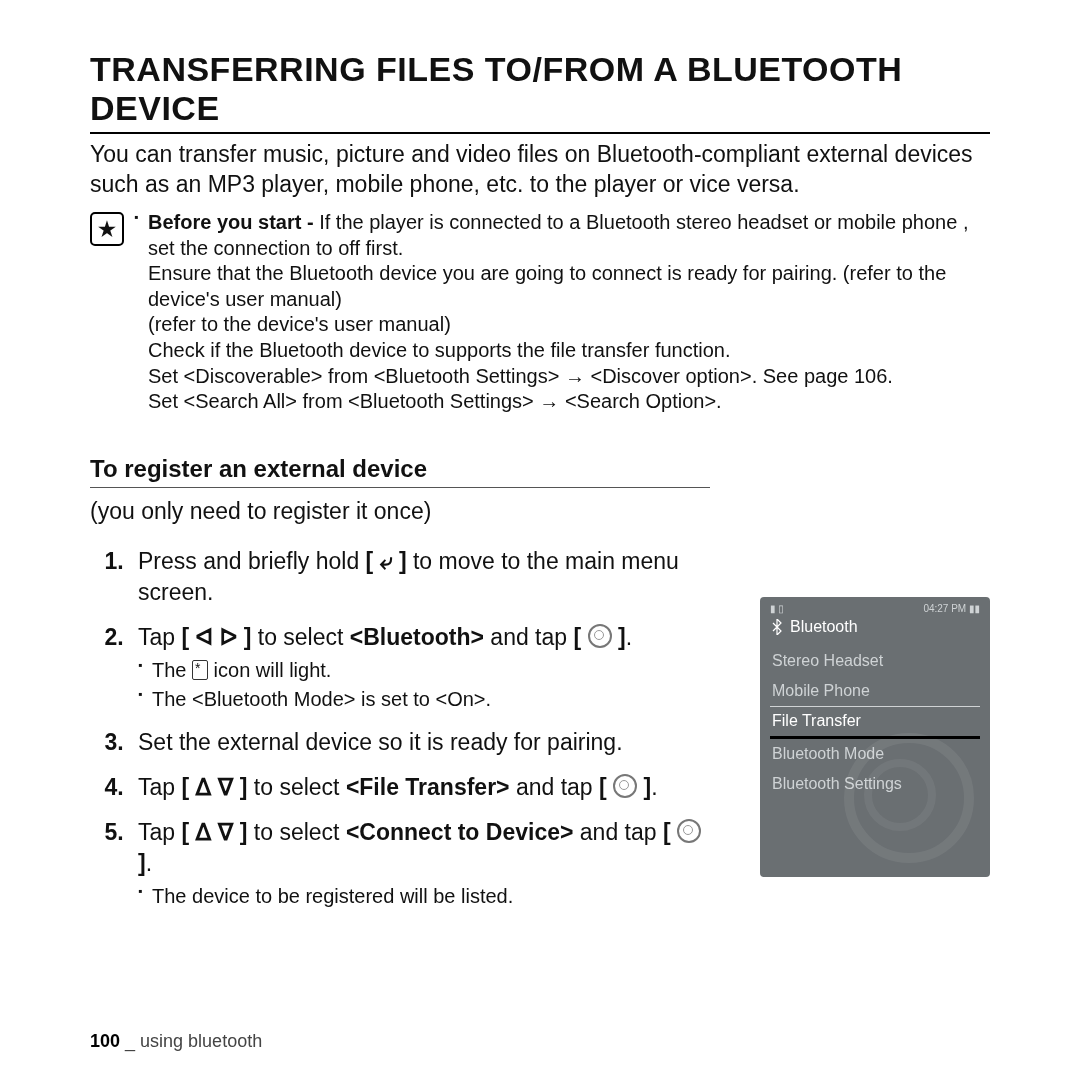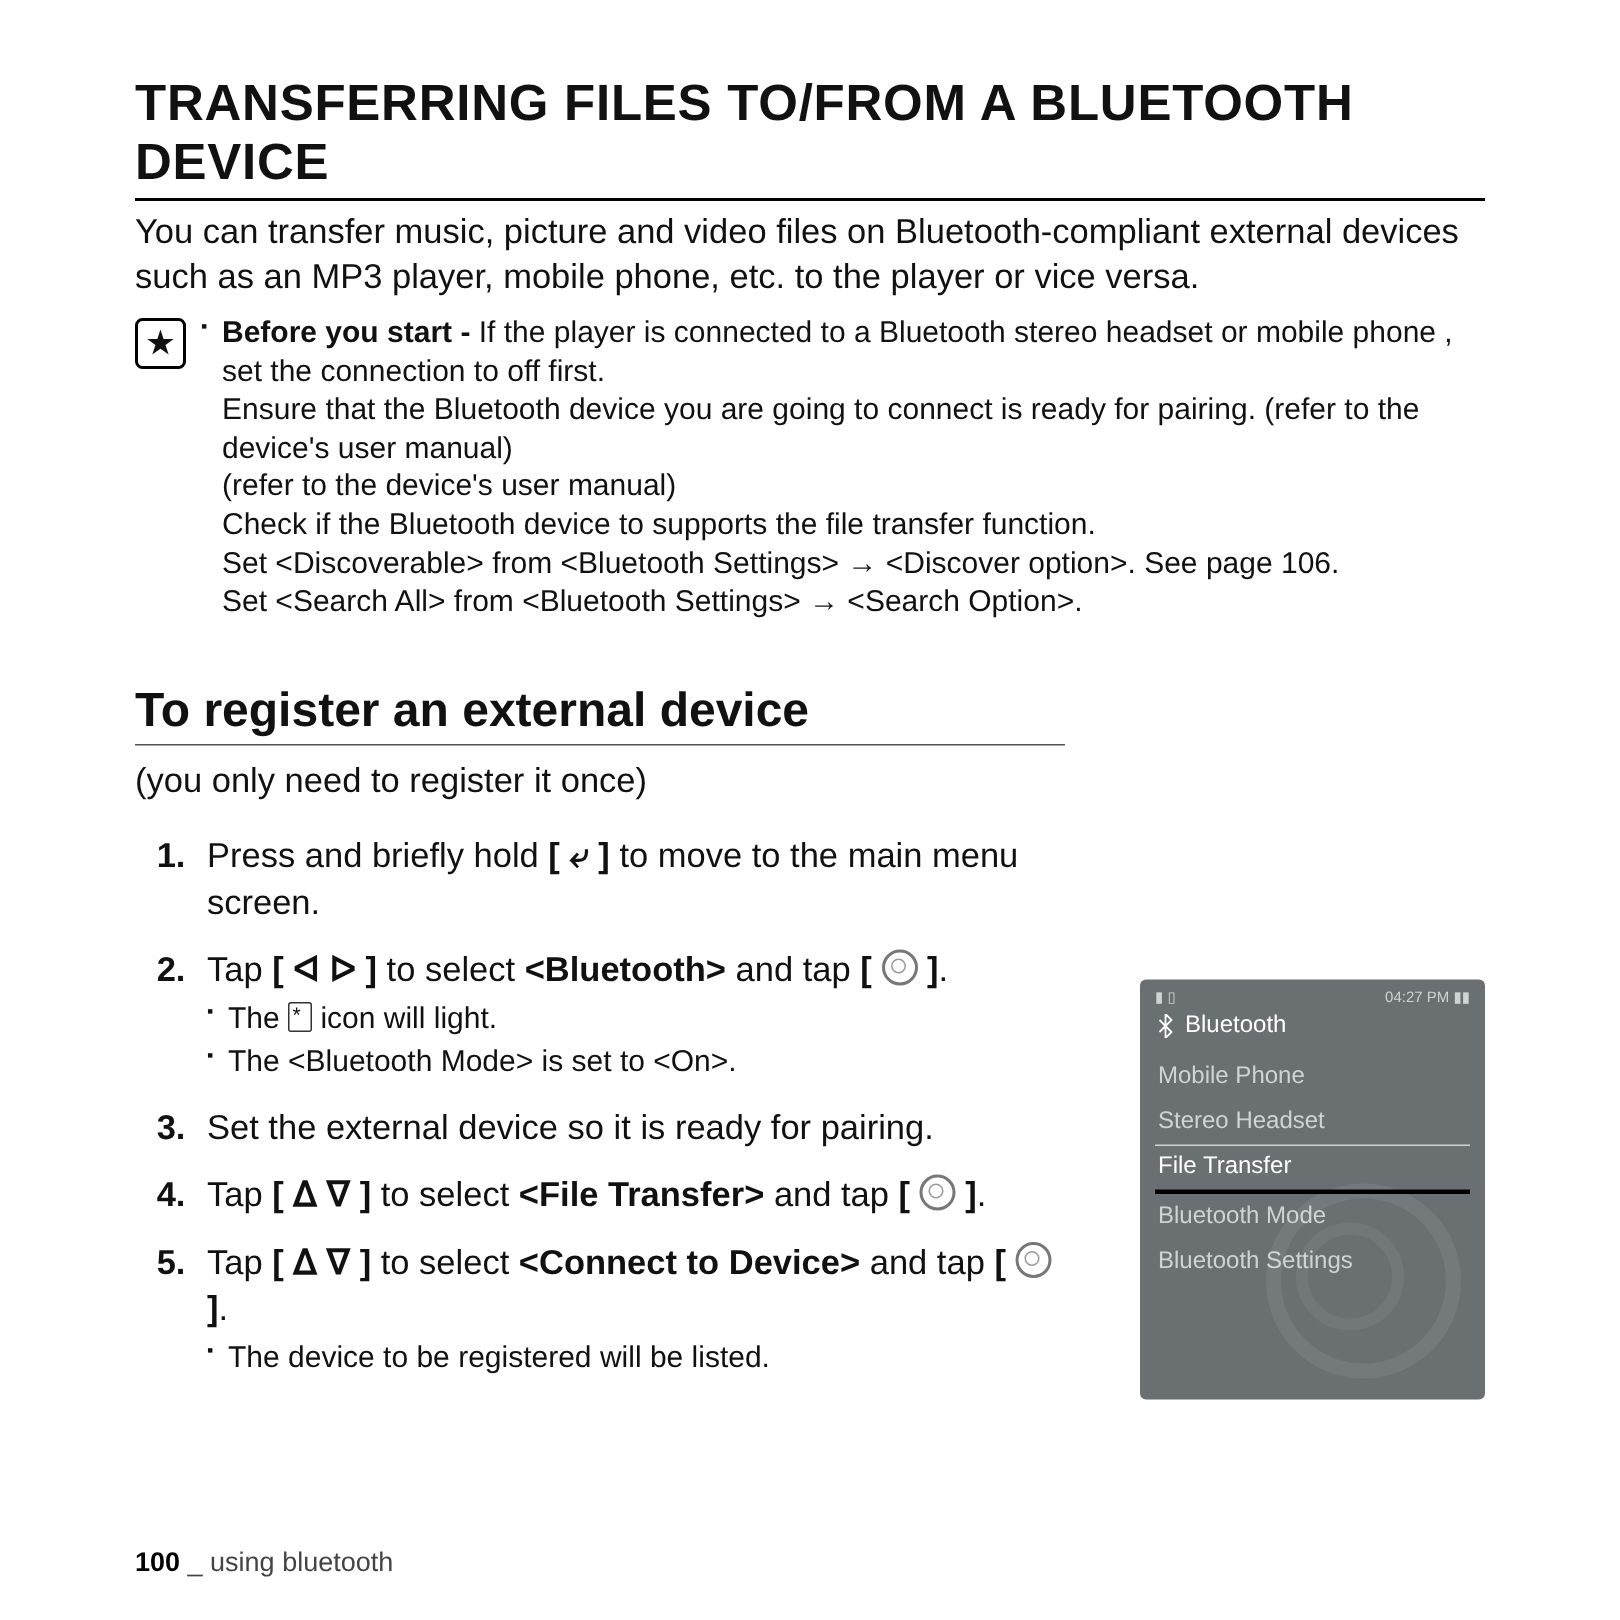--- a/index.html
+++ b/index.html
@@ -33,26 +33,26 @@
   .noteicon{
     width:30px;height:30px;border:2px solid #000;border-radius:5px;
     display:flex;align-items:center;justify-content:center;
     font-size:20px;font-weight:bold;flex:0 0 30px;margin-top:2px;
   }
   .notebody{font-size:20px;line-height:1.28}
   .notebody ul{list-style:none;margin:0;padding:0}
   .notebody li{position:relative;padding-left:14px;margin:0}
   .notebody li::before{content:"▪";position:absolute;left:0;top:0;font-size:12px}
   .h2{
-    font-size:32px;font-weight:bold;margin:22px 0 0 0;
+    font-size:24px;font-weight:bold;margin:22px 0 0 0;
     border-bottom:1px solid #555;padding-bottom:4px;display:inline-block;
     width:620px;
   }
   .sub{font-size:23px;margin:10px 0 21px 0}
-  .twocol{display:flex;gap:40px;align-items:flex-end}
+  .twocol{display:flex;gap:40px;align-items:center}
   .leftcol{flex:1}
   ol.steps{margin:0;padding:0 0 0 40px;font-size:23px;line-height:1.35}
   ol.steps>li{margin:0 0 14px 0;padding-left:8px}
   ol.steps>li::marker{font-weight:bold}
   ul.sub{list-style:none;margin:4px 0 0 0;padding:0;font-size:20px}
   ul.sub li{position:relative;padding-left:14px;margin:2px 0}
   ul.sub li::before{content:"▪";position:absolute;left:0;top:0;font-size:12px}
   .kbd{font-weight:bold}
   .circbtn{
     display:inline-block;width:20px;height:20px;border:2px solid #777;border-radius:50%;
@@ -147,22 +147,22 @@
       <span><span>04:27 PM</span> ▮▮</span>
     </div>
     <div class="dev-title">
       <span class="bt-icon">
         <svg viewBox="0 0 14 20">
             <path d="M7 0 L12 5 L7 10 L12 15 L7 20 V0 M2 5 L7 10 M2 15 L7 10" stroke="#fff" stroke-width="1.5" fill="none"></path>
           </svg>
       </span>
       <span>Bluetooth</span>
     </div>
+    <div class="dev-item">Stereo Headset</div>
     <div class="dev-item">Mobile Phone</div>
-    <div class="dev-item">Stereo Headset</div>
     <div class="dev-item sel">File Transfer</div>
     <div class="dev-item">Bluetooth Mode</div>
     <div class="dev-item">Bluetooth Settings</div>
   </div>
 </div>
 
 <div class="footer">
   <b>100</b><span> _ </span><span>using bluetooth</span>
 </div>
 

